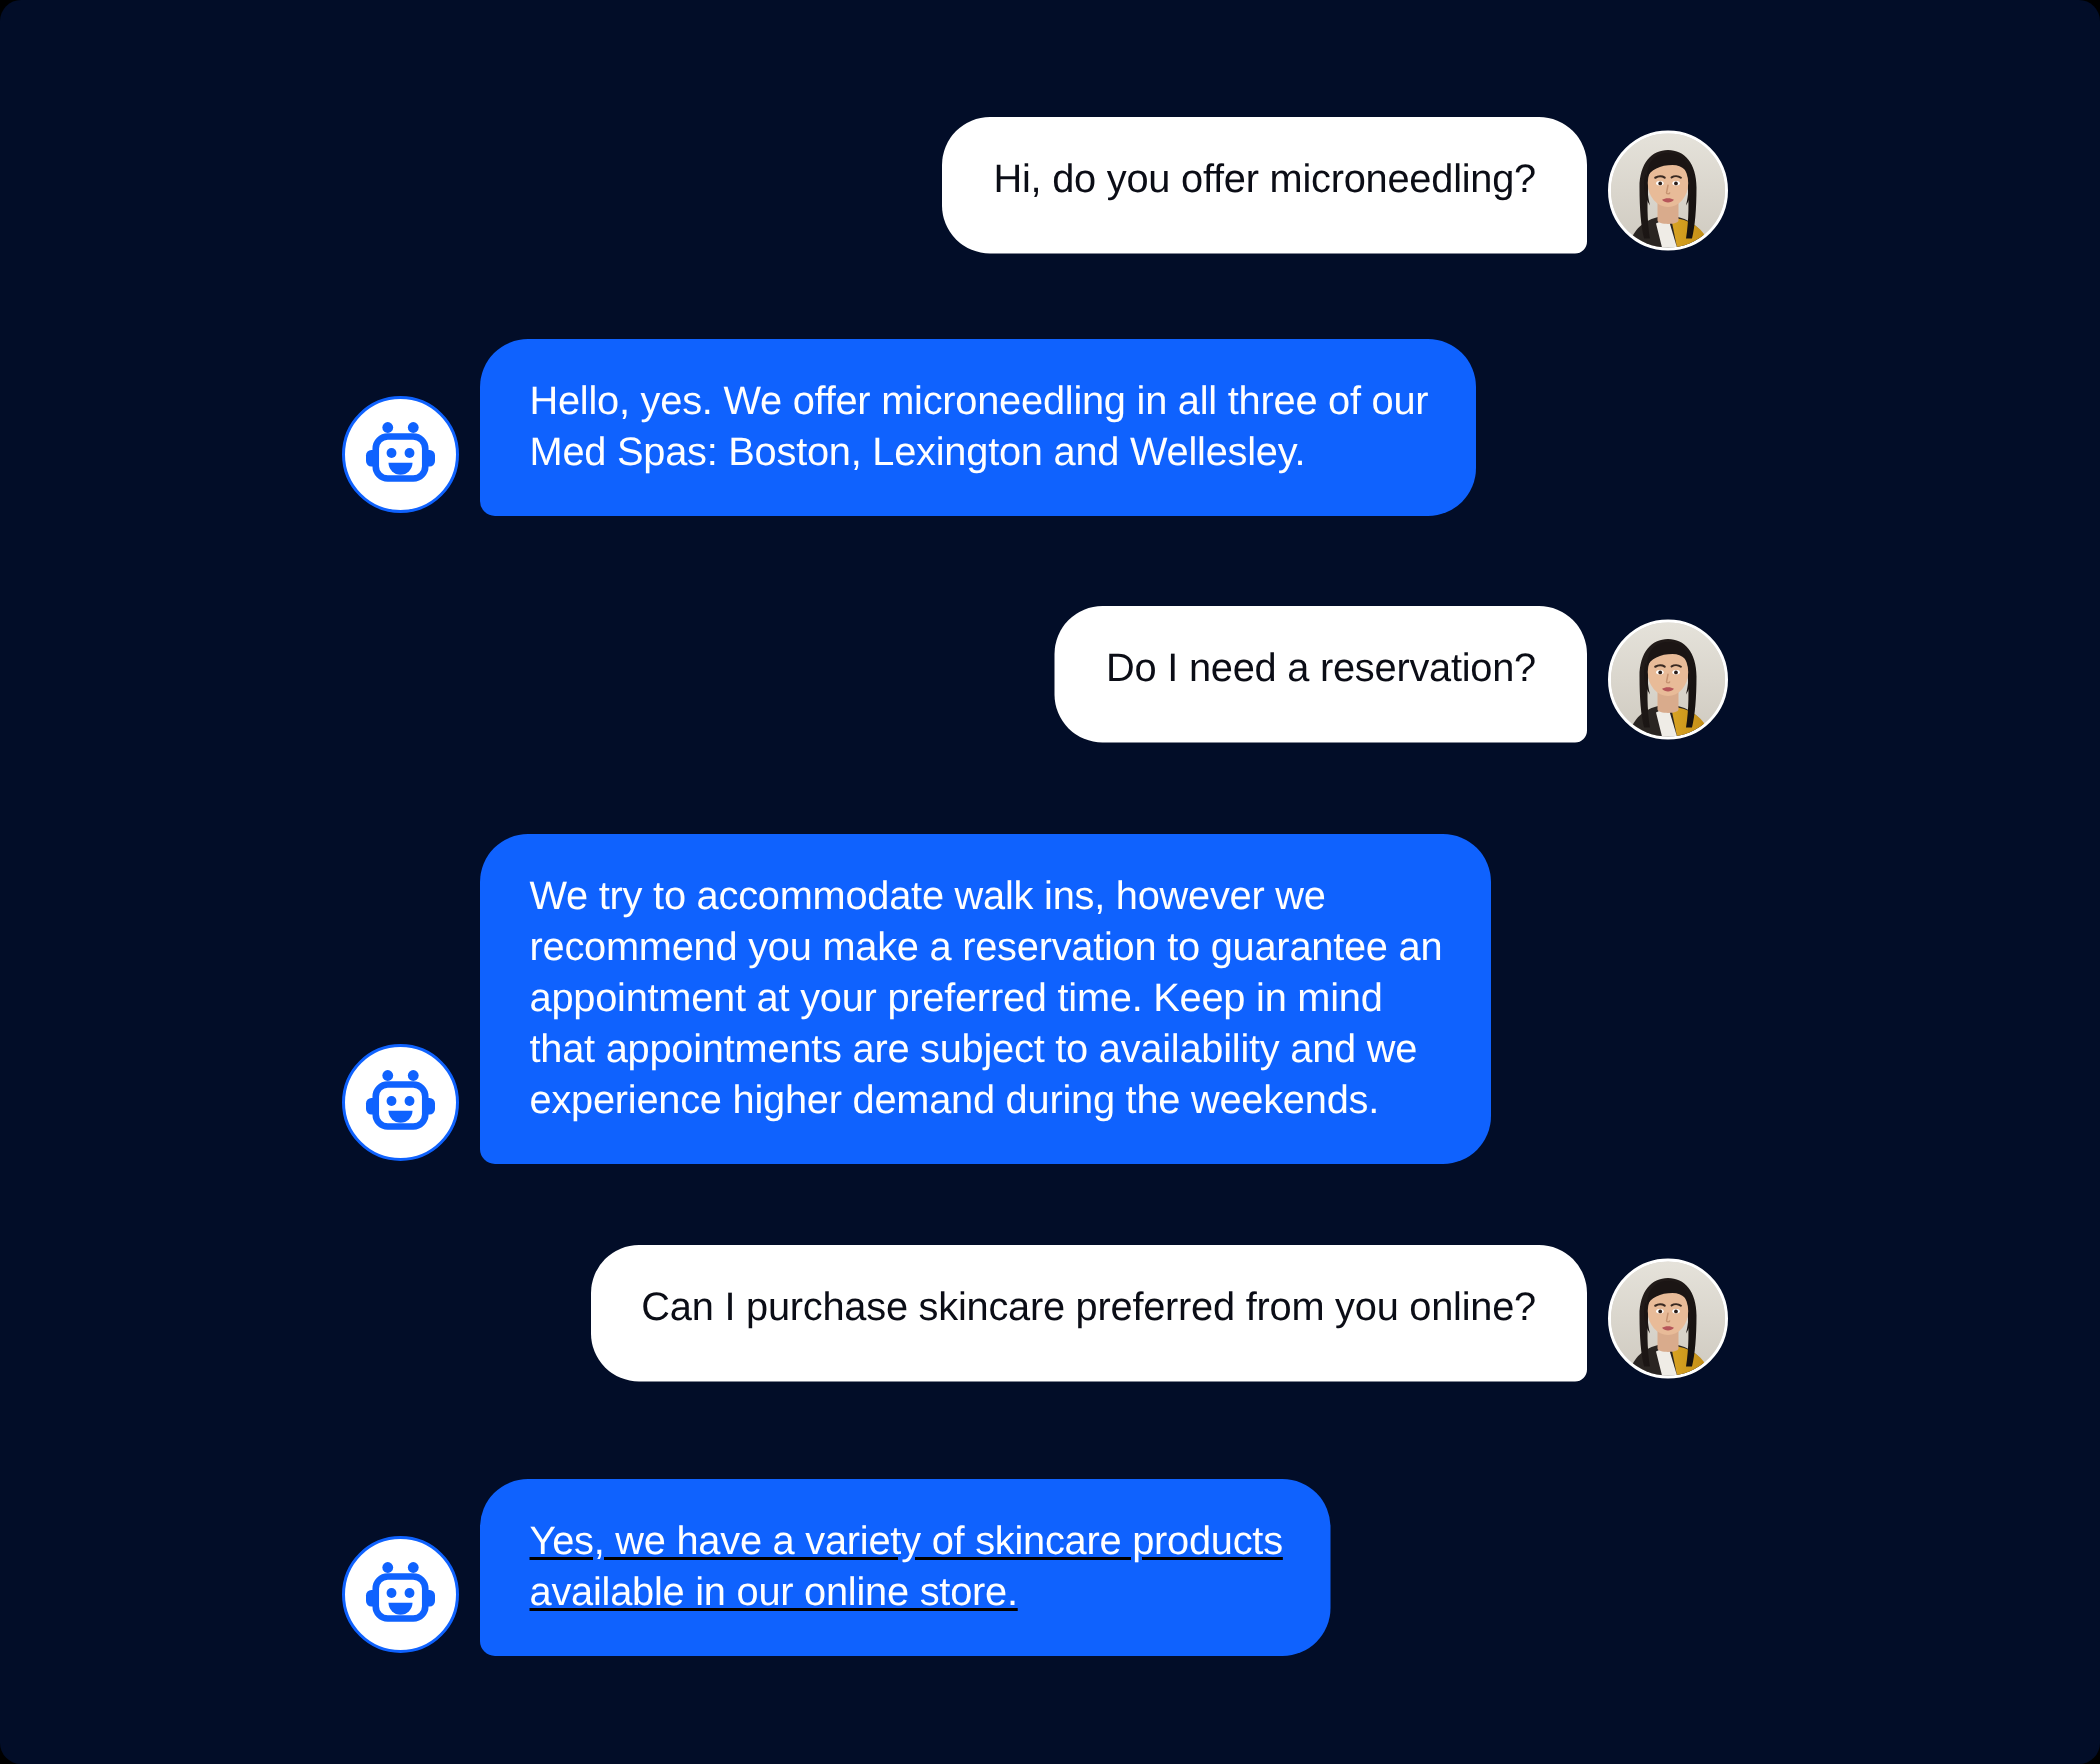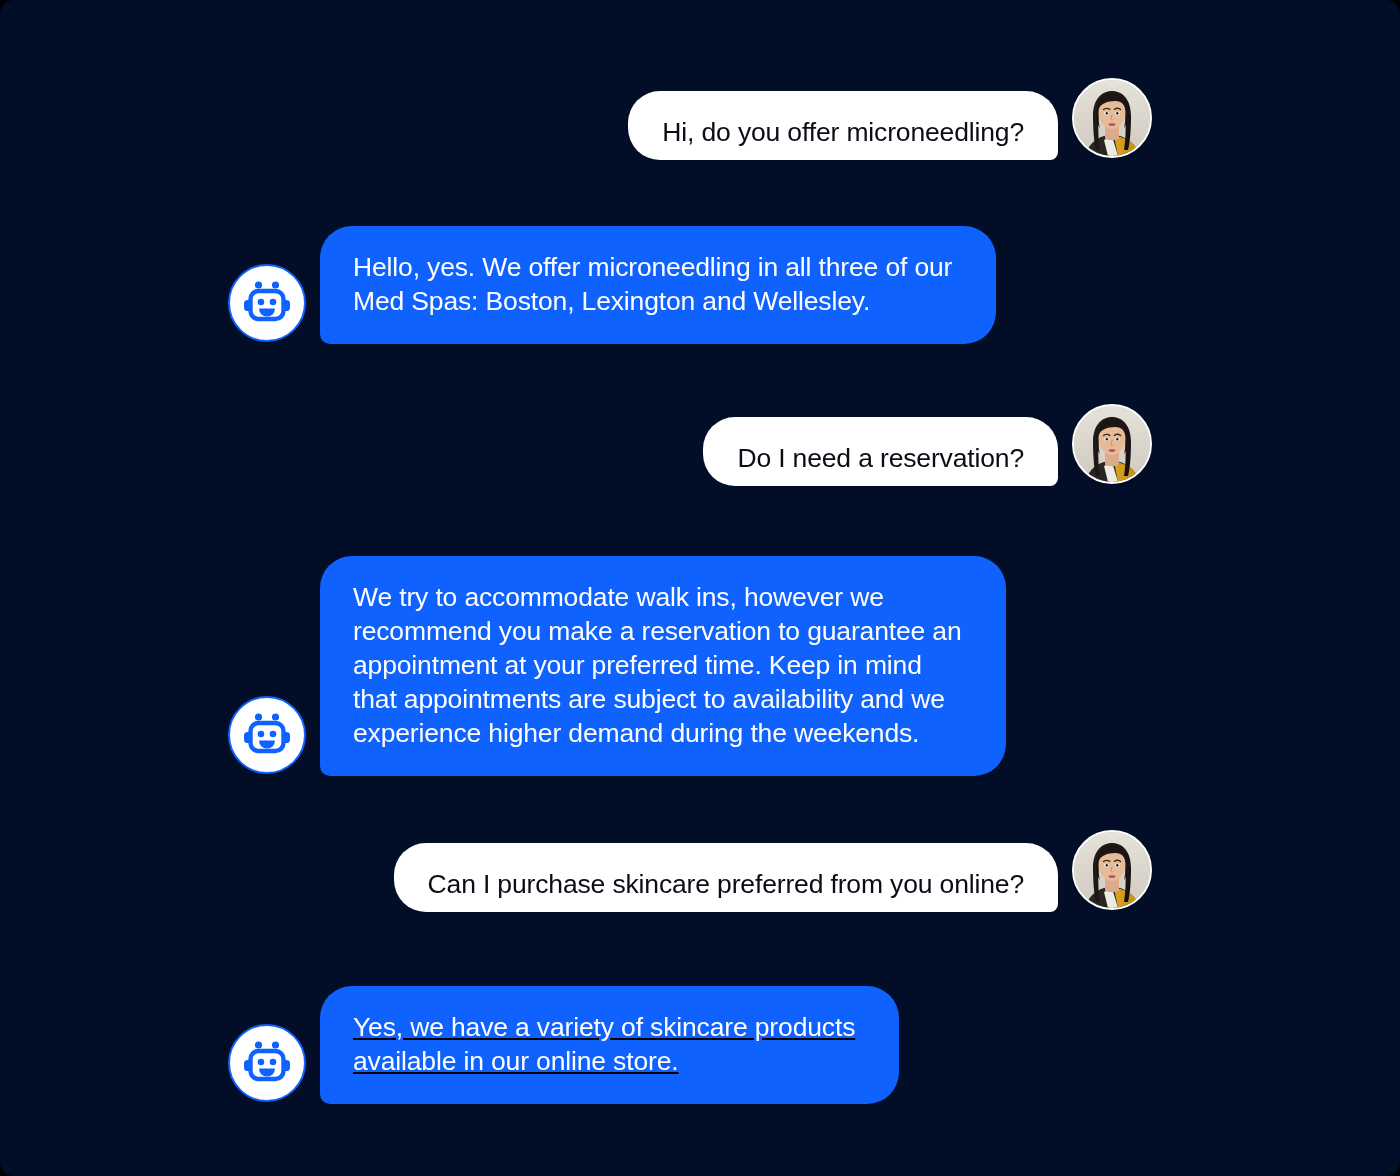--- a/index.html
+++ b/index.html
@@ -45,28 +45,28 @@
     box-sizing: border-box;
     font-size: 26.5px;
     line-height: 34px;
     letter-spacing: -0.15px;
     white-space: pre-line;
   }
 
   .bubble-user {
     background: #ffffff;
     color: #0b0d16;
-    padding: 24px 34px 11px 34px;
+    padding: 24px 34px 33px 34px;
     border-radius: 32px 32px 8px 32px;
   }
 
   .bubble-bot {
     background: #0f62fe;
     color: #ffffff;
-    padding: 24px 44px 26px 33px;
+    padding: 24px 32px 26px 33px;
     border-radius: 32px 32px 32px 10px;
   }
 
   
   .avatar {
     flex: 0 0 auto;
     border-radius: 50%;
     overflow: hidden;
     position: relative;
   }

